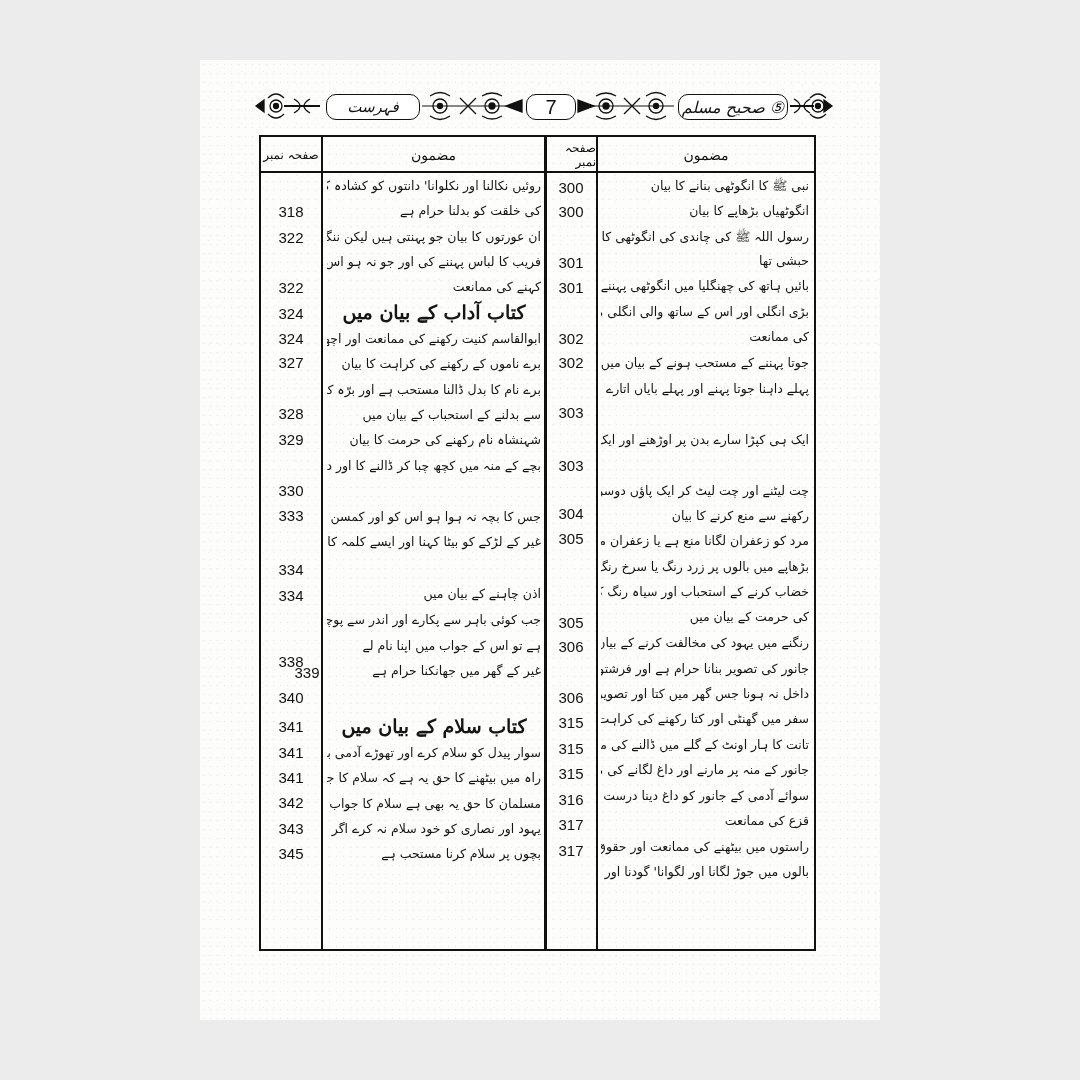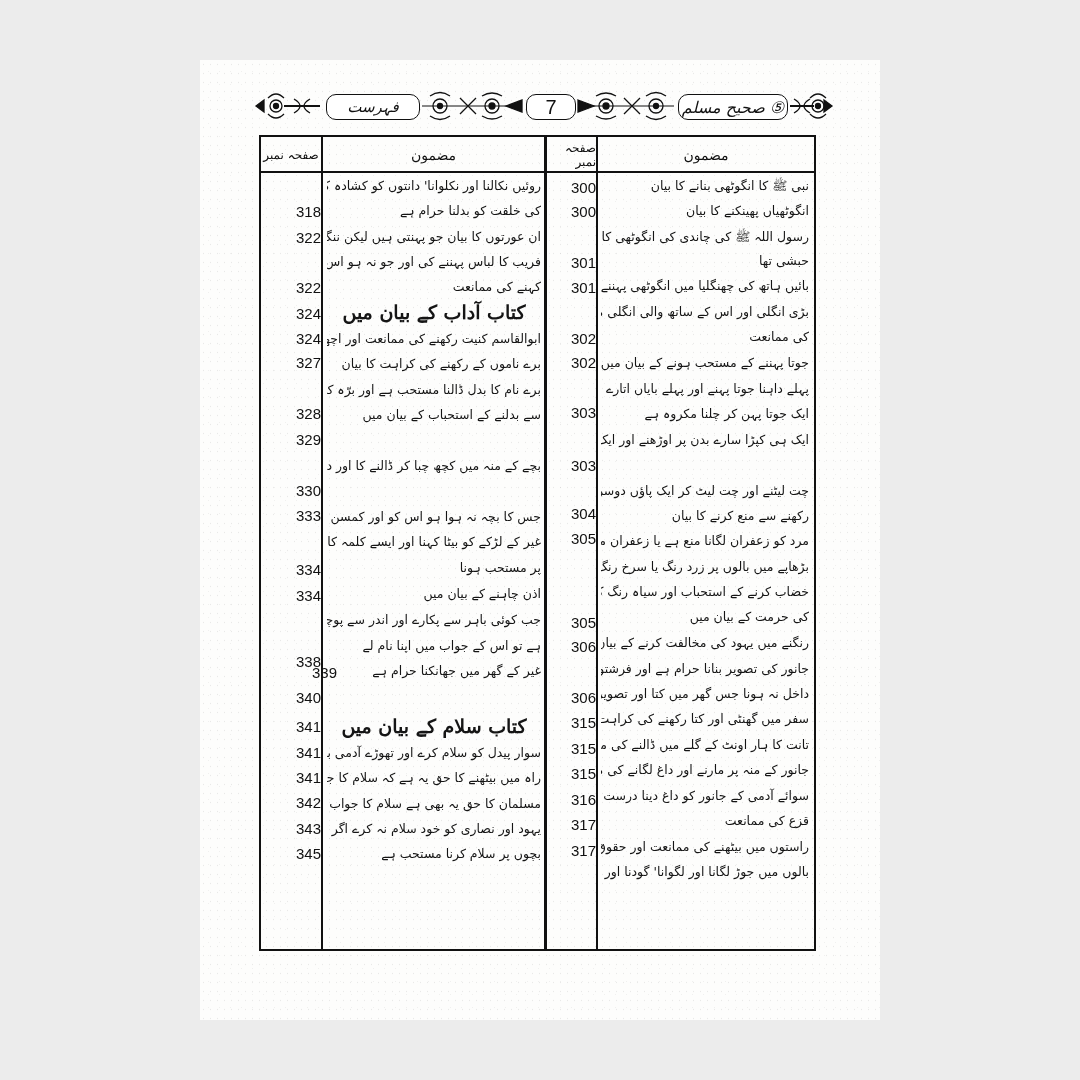--- a/index.html
+++ b/index.html
@@ -75,21 +75,21 @@
     font-size: 19px;
     font-weight: bold;
     text-align: center;
     line-height: 30px;
   }
   .pno {
     position: absolute;
     font-family: "Liberation Sans", sans-serif;
     font-size: 15px;
     color: #111;
-    text-align: right;
+    text-align: center;
     line-height: 20px;
   }
 </style>
 </head>
 <body>
 
 <div class="page">
 
   <div class="ornament">
     <svg width="580" height="32" viewBox="0 0 580 32">
@@ -142,39 +142,38 @@
     <div class="hline" style="top:34px"></div>
 
     <div class="hdr" style="left:0;width:60px;font-size:12px">صفحہ نمبر</div>
     <div class="hdr" style="left:62px;width:221px">مضمون</div>
     <div class="hdr" style="left:285px;width:50px;font-size:12px">صفحہ نمبر</div>
     <div class="hdr" style="left:337px;width:216px">مضمون</div>
 
     <div class="entry" style="left:340px;width:208px;top:37px">نبی ﷺ کا انگوٹھی بنانے کا بیان</div>
     <div class="pno" style="left:285px;width:50px;top:41px">300</div>
 
-    <div class="entry" style="left:340px;width:208px;top:62px">انگوٹھیاں پھینکنے کا بیان</div>
+    <div class="entry" style="left:340px;width:208px;top:62px">انگوٹھیاں بڑھاپے کا بیان</div>
     <div class="pno" style="left:285px;width:50px;top:65px">300</div>
 
     <div class="entry" style="left:340px;width:208px;top:88px">رسول اللہ ﷺ کی چاندی کی انگوٹھی کا بیان اسکا نگینہ</div>
     <div class="entry" style="left:340px;width:208px;top:112px">حبشی تھا</div>
     <div class="pno" style="left:285px;width:50px;top:116px">301</div>
 
     <div class="entry" style="left:340px;width:208px;top:137px">بائیں ہاتھ کی چھنگلیا میں انگوٹھی پہننے کا بیان</div>
     <div class="pno" style="left:285px;width:50px;top:141px">301</div>
 
     <div class="entry" style="left:340px;width:208px;top:163px">بڑی انگلی اور اس کے ساتھ والی انگلی میں انگوٹھی پہننے</div>
     <div class="entry" style="left:340px;width:208px;top:188px">کی ممانعت</div>
     <div class="pno" style="left:285px;width:50px;top:192px">302</div>
 
     <div class="entry" style="left:340px;width:208px;top:214px">جوتا پہننے کے مستحب ہونے کے بیان میں</div>
     <div class="pno" style="left:285px;width:50px;top:216px">302</div>
 
     <div class="entry" style="left:340px;width:208px;top:240px">پہلے داہنا جوتا پہنے اور پہلے بایاں اتارے اور صرف</div>
-    <div class="entry" style="left:340px;width:208px;top:265px">ایک جوتا پہن کر چلنا مکروہ ہے</div>
     <div class="pno" style="left:285px;width:50px;top:266px">303</div>
 
     <div class="entry" style="left:340px;width:208px;top:291px">ایک ہی کپڑا سارے بدن پر اوڑھنے اور ایک ہی</div>
     <div class="pno" style="left:285px;width:50px;top:319px">303</div>
 
     <div class="entry" style="left:340px;width:208px;top:342px">چت لیٹنے اور چت لیٹ کر ایک پاؤں دوسرے پر</div>
     <div class="entry" style="left:340px;width:208px;top:367px">رکھنے سے منع کرنے کا بیان</div>
     <div class="pno" style="left:285px;width:50px;top:367px">304</div>
 
     <div class="entry" style="left:340px;width:208px;top:392px">مرد کو زعفران لگانا منع ہے یا زعفران میں رنگا ہوا کپڑا پہننا</div>
@@ -229,30 +228,30 @@
     <div class="entry" style="left:66px;width:214px;top:190px">ابوالقاسم کنیت رکھنے کی ممانعت اور اچھے ناموں کا بیان</div>
     <div class="pno" style="left:0;width:60px;top:192px">324</div>
 
     <div class="entry" style="left:66px;width:214px;top:215px">برے ناموں کے رکھنے کی کراہت کا بیان</div>
     <div class="pno" style="left:0;width:60px;top:216px">327</div>
 
     <div class="entry" style="left:66px;width:214px;top:241px">برے نام کا بدل ڈالنا مستحب ہے اور برّہ کو زینب</div>
     <div class="entry" style="left:66px;width:214px;top:266px">سے بدلنے کے استحباب کے بیان میں</div>
     <div class="pno" style="left:0;width:60px;top:267px">328</div>
 
+    <div class="entry" style="left:66px;width:214px;top:291px">شہنشاہ نام رکھنے کی حرمت کا بیان</div>
     <div class="pno" style="left:0;width:60px;top:293px">329</div>
 
     <div class="entry" style="left:66px;width:214px;top:317px">بچے کے منہ میں کچھ چبا کر ڈالنے کا اور دوسری چیزوں</div>
     <div class="pno" style="left:0;width:60px;top:344px">330</div>
 
     <div class="entry" style="left:66px;width:214px;top:368px">جس کا بچہ نہ ہوا ہو اس کو اور کمسن کو کنیت رکھنا درست ہے</div>
     <div class="pno" style="left:0;width:60px;top:369px">333</div>
 
     <div class="entry" style="left:66px;width:214px;top:393px">غیر کے لڑکے کو بیٹا کہنا اور ایسے کلمہ کا مہربانی کے طور</div>
-    <div class="entry" style="left:66px;width:214px;top:419px">پر مستحب ہونا</div>
     <div class="pno" style="left:0;width:60px;top:423px">334</div>
 
     <div class="entry" style="left:66px;width:214px;top:445px">اذن چاہنے کے بیان میں</div>
     <div class="pno" style="left:0;width:60px;top:449px">334</div>
 
     <div class="entry" style="left:66px;width:214px;top:471px">جب کوئی باہر سے پکارے اور اندر سے پوچھیں کون</div>
     <div class="entry" style="left:66px;width:214px;top:497px">ہے تو اس کے جواب میں اپنا نام لے</div>
     <div class="pno" style="left:0;width:60px;top:515px">338</div>
 
     <div class="entry" style="left:66px;width:214px;top:522px">غیر کے گھر میں جھانکنا حرام ہے</div>

